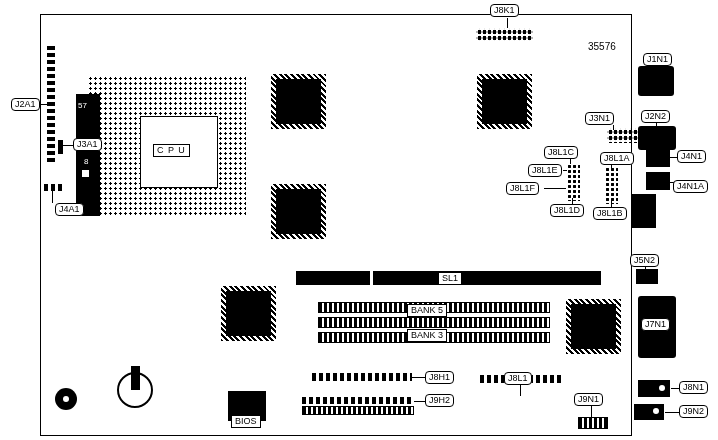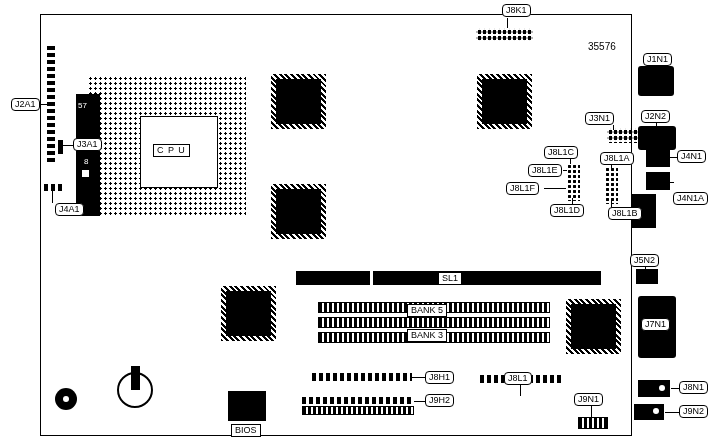--- a/index.html
+++ b/index.html
@@ -47,21 +47,21 @@
   <div class="abs tag" style="left:153px;top:144px;letter-spacing:1px">C P U</div>
 
   <div class="abs qfp" style="left:271px;top:74px;width:55px;height:55px"></div>
   <div class="abs qfp" style="left:271px;top:184px;width:55px;height:55px"></div>
   <div class="abs qfp" style="left:477px;top:74px;width:55px;height:55px"></div>
   <div class="abs qfp" style="left:221px;top:286px;width:55px;height:55px"></div>
   <div class="abs qfp" style="left:566px;top:299px;width:55px;height:55px"></div>
 
   <div class="abs dots-lg" style="left:476px;top:28px;width:57px;height:13px"></div>
   <div class="abs ln" style="left:507px;top:18px;width:1px;height:10px"></div>
-  <div class="abs co" style="left:502px;top:4px">J8K1</div>
+  <div class="abs co" style="left:490px;top:4px">J8K1</div>
 
   <div class="abs pins-v" style="left:47px;top:46px;width:8px;height:117px"></div>
   <div class="abs ln" style="left:37px;top:104px;width:10px;height:1px"></div>
   <div class="abs co" style="left:11px;top:98px">J2A1</div>
 
   <div class="abs blk" style="left:58px;top:140px;width:5px;height:14px"></div>
   <div class="abs ln" style="left:62px;top:145px;width:11px;height:1px"></div>
   <div class="abs co" style="left:73px;top:138px">J3A1</div>
 
   <div class="abs pins-h" style="left:44px;top:184px;width:18px;height:7px"></div>
@@ -79,21 +79,21 @@
   <div class="abs blk" style="left:638px;top:126px;width:38px;height:24px;border-radius:3px"></div>
   <div class="abs ln" style="left:656px;top:123px;width:1px;height:4px"></div>
   <div class="abs co" style="left:641px;top:110px">J2N2</div>
 
   <div class="abs blk" style="left:646px;top:150px;width:24px;height:17px"></div>
   <div class="abs ln" style="left:669px;top:157px;width:9px;height:1px"></div>
   <div class="abs co" style="left:677px;top:150px">J4N1</div>
 
   <div class="abs blk" style="left:646px;top:172px;width:24px;height:18px"></div>
   <div class="abs ln" style="left:665px;top:182px;width:9px;height:1px"></div>
-  <div class="abs co" style="left:673px;top:192px">J4N1A</div>
+  <div class="abs co" style="left:673px;top:180px">J4N1A</div>
 
   <div class="abs blk" style="left:632px;top:194px;width:24px;height:34px"></div>
 
   <div class="abs blk" style="left:636px;top:269px;width:22px;height:15px"></div>
   <div class="abs ln" style="left:645px;top:266px;width:1px;height:4px"></div>
   <div class="abs co" style="left:630px;top:254px">J5N2</div>
 
   <div class="abs blk" style="left:638px;top:296px;width:38px;height:62px;border-radius:3px"></div>
   <div class="abs co" style="left:641px;top:318px">J7N1</div>
 
@@ -119,21 +119,21 @@
   <div class="abs ln" style="left:611px;top:165px;width:1px;height:5px"></div>
   <div class="abs co" style="left:600px;top:152px">J8L1A</div>
 
   <div class="abs ln" style="left:544px;top:188px;width:22px;height:1px"></div>
   <div class="abs co" style="left:506px;top:182px">J8L1F</div>
 
   <div class="abs ln" style="left:572px;top:198px;width:1px;height:7px"></div>
   <div class="abs co" style="left:550px;top:204px">J8L1D</div>
 
   <div class="abs ln" style="left:611px;top:200px;width:1px;height:8px"></div>
-  <div class="abs co" style="left:608px;top:207px">J8L1B</div>
+  <div class="abs co" style="left:593px;top:207px">J8L1B</div>
 
   <div class="abs blk" style="left:296px;top:271px;width:305px;height:14px"></div>
   <div class="abs" style="left:370px;top:271px;width:3px;height:14px;background:#fff;z-index:2"></div>
   <div class="abs tag" style="left:438px;top:272px">SL1</div>
 
   <div class="abs comb" style="left:318px;top:302px;width:232px;height:11px"></div>
   <div class="abs comb" style="left:318px;top:317px;width:232px;height:11px"></div>
   <div class="abs comb" style="left:318px;top:332px;width:232px;height:11px"></div>
   <div class="abs tag" style="left:407px;top:304px">BANK 5</div>
   <div class="abs tag" style="left:407px;top:329px">BANK 3</div>
@@ -149,20 +149,20 @@
 
   <div class="abs pins-h" style="left:480px;top:375px;width:82px;height:8px"></div>
   <div class="abs ln" style="left:520px;top:383px;width:1px;height:13px"></div>
   <div class="abs co" style="left:504px;top:372px">J8L1</div>
 
   <div class="abs comb" style="left:578px;top:417px;width:30px;height:12px"></div>
   <div class="abs ln" style="left:591px;top:406px;width:1px;height:11px"></div>
   <div class="abs co" style="left:574px;top:393px">J9N1</div>
 
   <div class="abs blk" style="left:228px;top:391px;width:38px;height:30px"></div>
-  <div class="abs tag" style="left:231px;top:424px">BIOS</div>
+  <div class="abs tag" style="left:231px;top:415px">BIOS</div>
 
   <div class="abs blk round" style="left:55px;top:388px;width:22px;height:22px"></div>
   <div class="abs wdot" style="left:63px;top:396px;width:6px;height:6px"></div>
   <div class="abs round" style="left:117px;top:372px;width:36px;height:36px;border:2px solid #000;background:#fff"></div>
   <div class="abs blk" style="left:131px;top:366px;width:9px;height:24px"></div>
 
 </div>
 
 </body></html>

